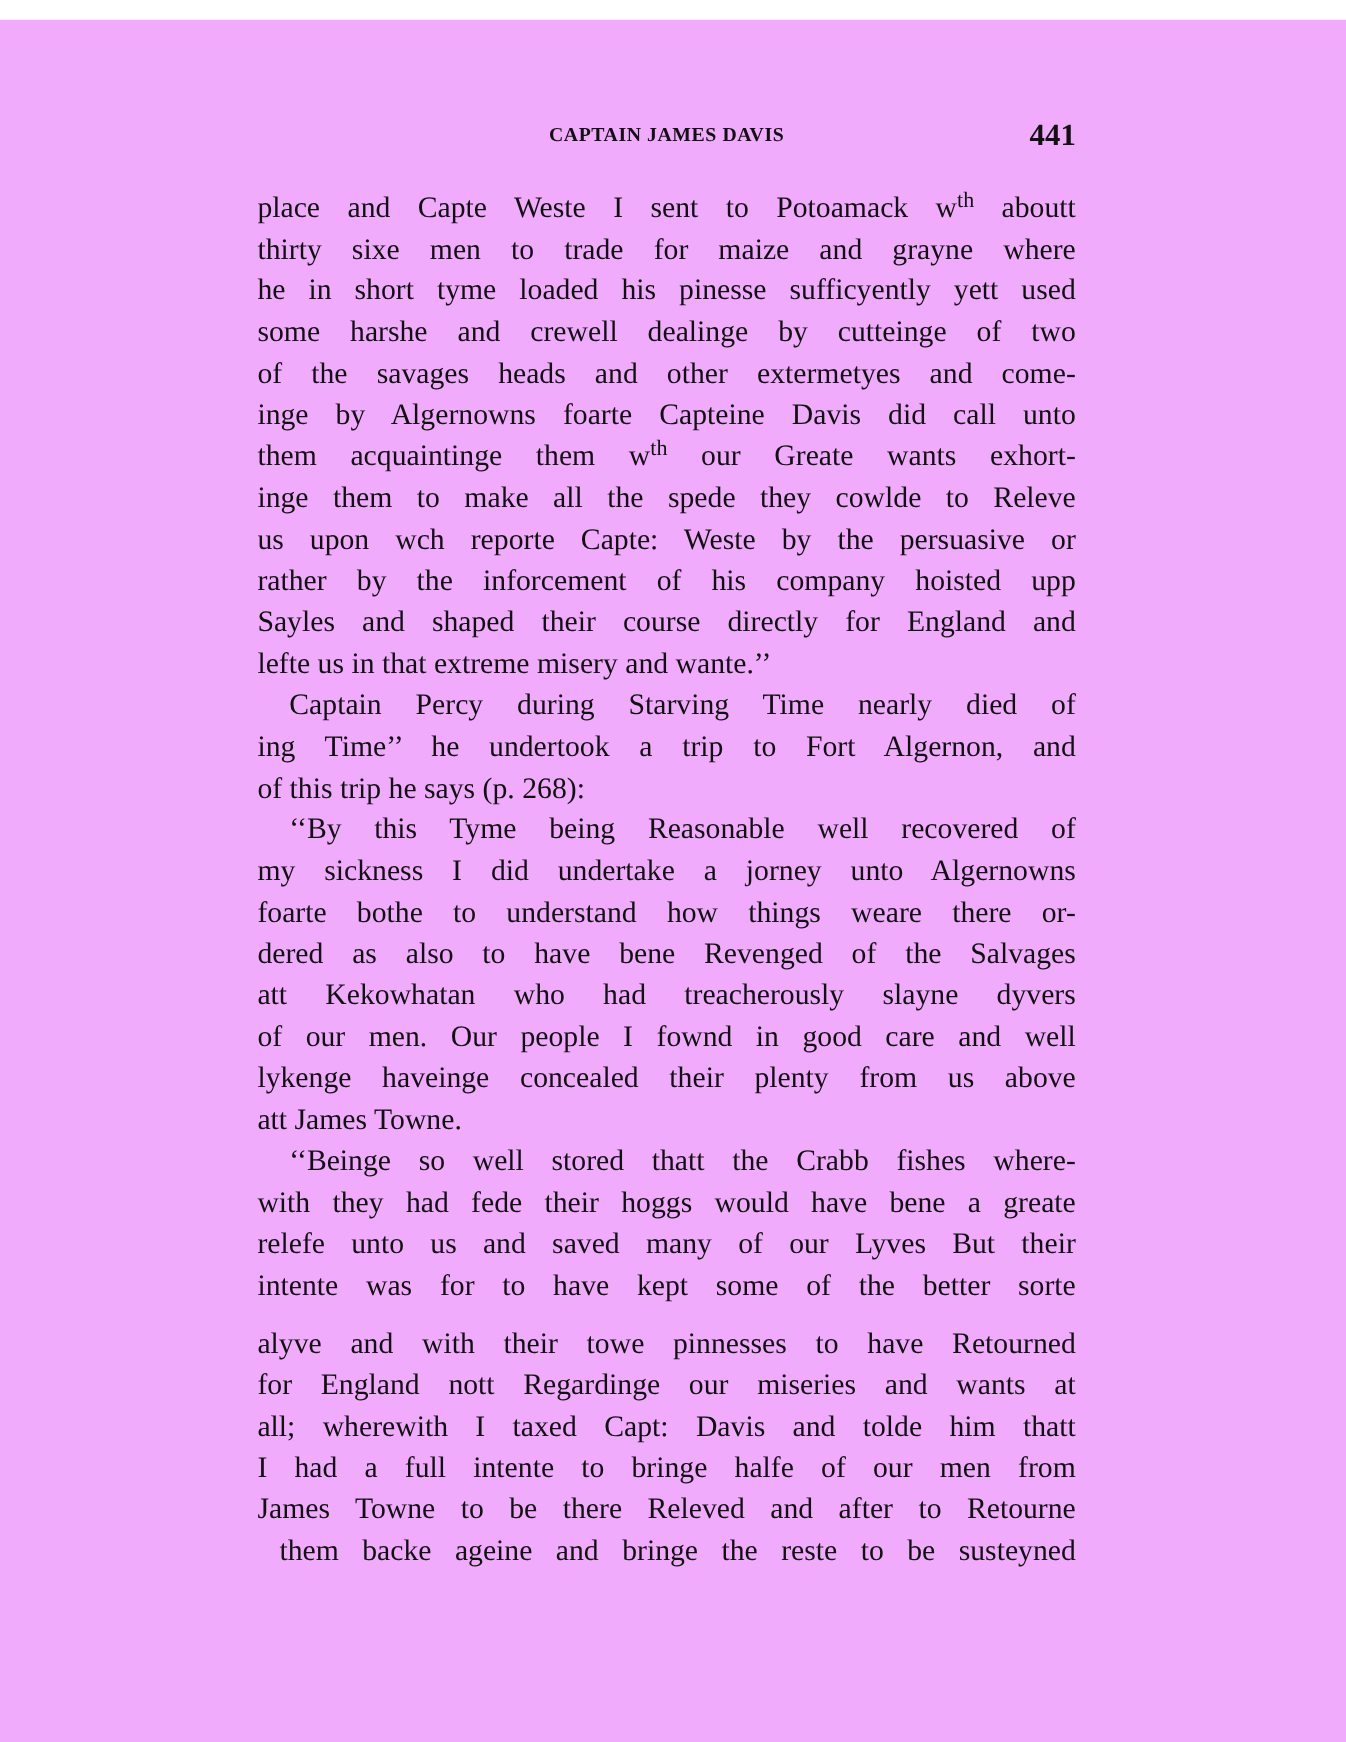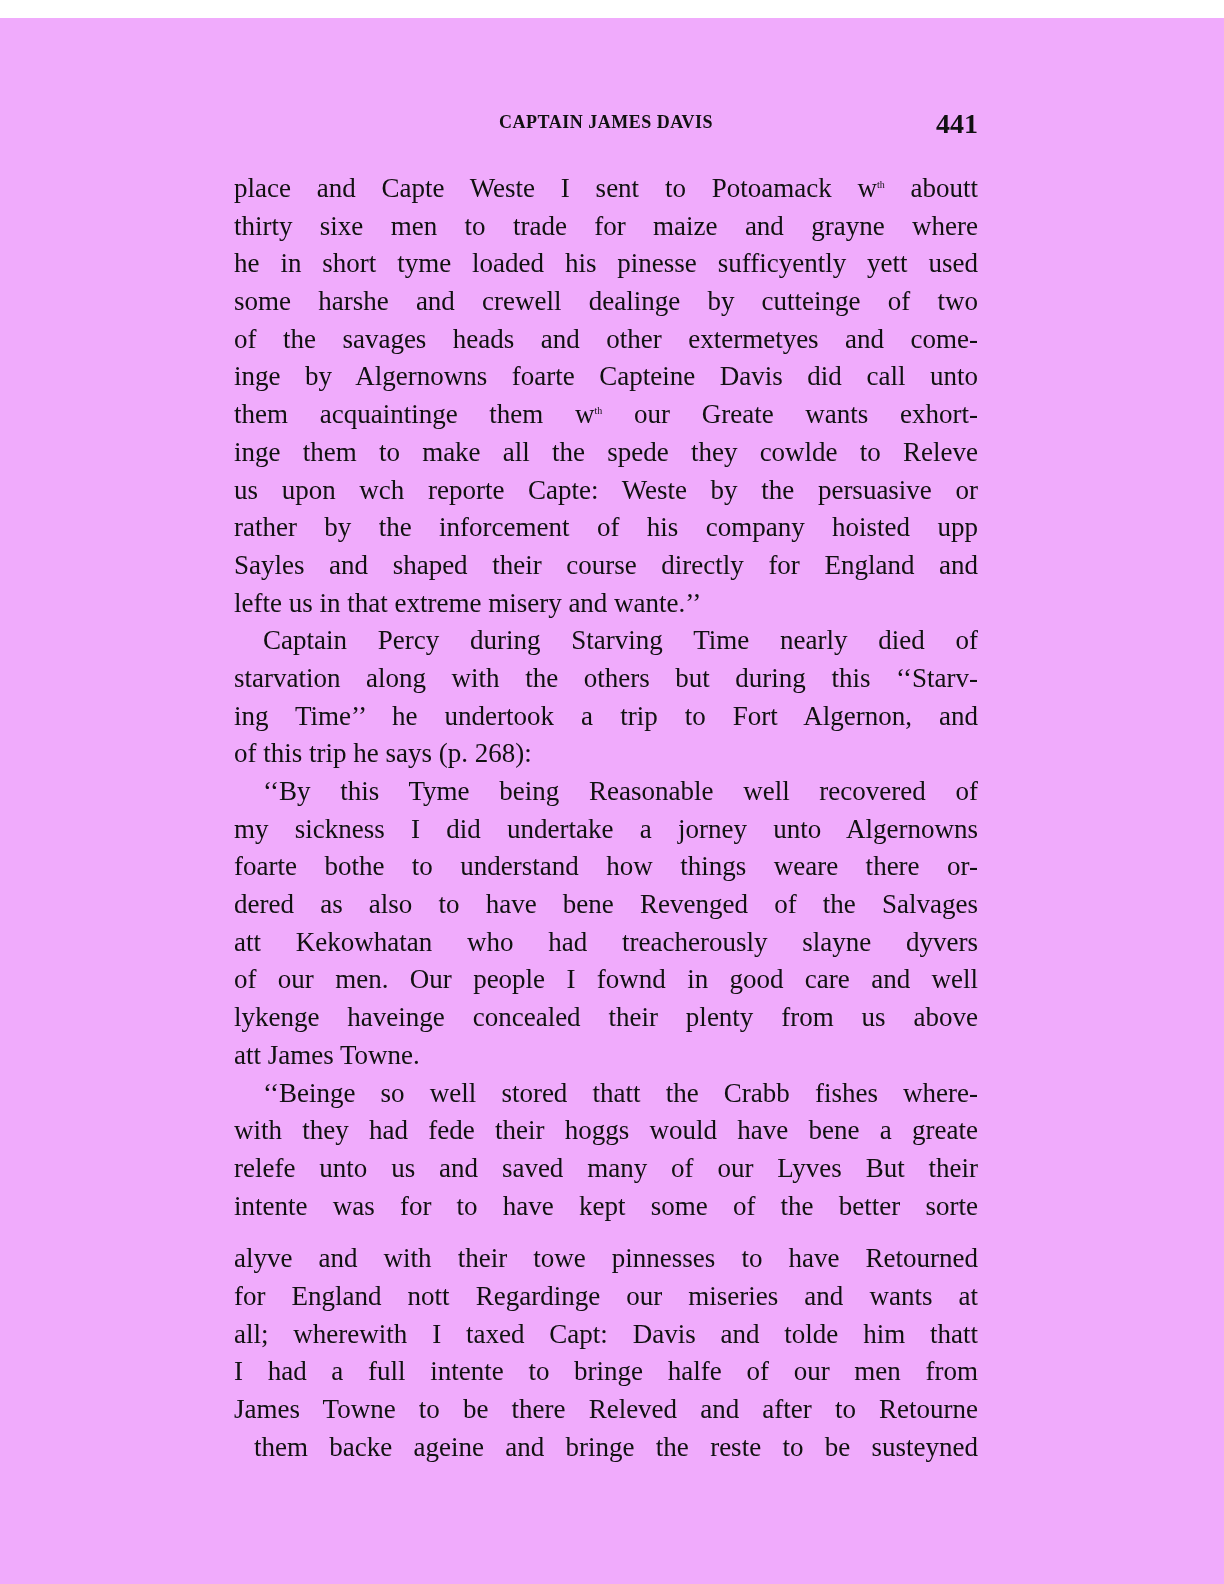--- a/index.html
+++ b/index.html
@@ -24,21 +24,21 @@
     position: absolute; top: 152px; left: 234px; width: 744px;
   }
   .line {
     height: 37.7px; line-height: 37.7px;
     font-size: 27px; white-space: nowrap;
     text-align: justify; text-align-last: justify;
     overflow: visible;
   }
   .line.last { text-align-last: left; }
   .line.indent { padding-left: 29px; }
-  sup { font-size: 10px; line-height: 0; vertical-align: 9px; }
+  sup { font-size: 20px; line-height: 0; vertical-align: 9px; }
 </style>
 </head>
 <body>
 
 <div class="page">
   <div class="running-head">
     <div class="running-title">CAPTAIN JAMES DAVIS</div>
     <div class="page-number">441</div>
   </div>
   <div class="body-text" id="body-text">
@@ -48,21 +48,20 @@
       <div class="line" style="white-space: nowrap;"><span>some harshe and crewell dealinge by cutteinge of two</span></div>
       <div class="line" style="white-space: nowrap;"><span>of the savages heads and other extermetyes and come-</span></div>
       <div class="line" style="white-space: nowrap;"><span>inge by Algernowns foarte Capteine Davis did call unto</span></div>
       <div class="line" style="white-space: nowrap; word-spacing: 0.00223214px;"><span>them acquaintinge them w</span><sup>th</sup><span> our Greate wants exhort-</span></div>
       <div class="line" style="white-space: nowrap;"><span>inge them to make all the spede they cowlde to Releve</span></div>
       <div class="line" style="white-space: nowrap;"><span>us upon wch reporte Capte: Weste by the persuasive or</span></div>
       <div class="line" style="white-space: nowrap;"><span>rather by the inforcement of his company hoisted upp</span></div>
       <div class="line" style="white-space: nowrap;"><span>Sayles and shaped their course directly for England and</span></div>
       <div class="line last"><span>lefte us in that extreme misery and wante.’’</span></div>
       <div class="line indent" style="white-space: nowrap;"><span>Captain Percy during Starving Time nearly died of</span></div>
-      <div class="line" style="white-space: nowrap;"><span>starvation along with the others but during this ‘‘Starv-</span></div>
       <div class="line" style="white-space: nowrap;"><span>ing Time’’ he undertook a trip to Fort Algernon, and</span></div>
       <div class="line last"><span>of this trip he says (p. 268):</span></div>
       <div class="line indent" style="white-space: nowrap;"><span>‘‘By this Tyme being Reasonable well recovered of</span></div>
       <div class="line" style="white-space: nowrap;"><span>my sickness I did undertake a jorney unto Algernowns</span></div>
       <div class="line" style="white-space: nowrap;"><span>foarte bothe to understand how things weare there or-</span></div>
       <div class="line" style="white-space: nowrap;"><span>dered as also to have bene Revenged of the Salvages</span></div>
       <div class="line" style="white-space: nowrap;"><span>att Kekowhatan who had treacherously slayne dyvers</span></div>
       <div class="line" style="white-space: nowrap;"><span>of our men.  Our people I fownd in good care and well</span></div>
       <div class="line" style="white-space: nowrap;"><span>lykenge haveinge concealed their plenty from us above</span></div>
       <div class="line last"><span>att James Towne.</span></div>

